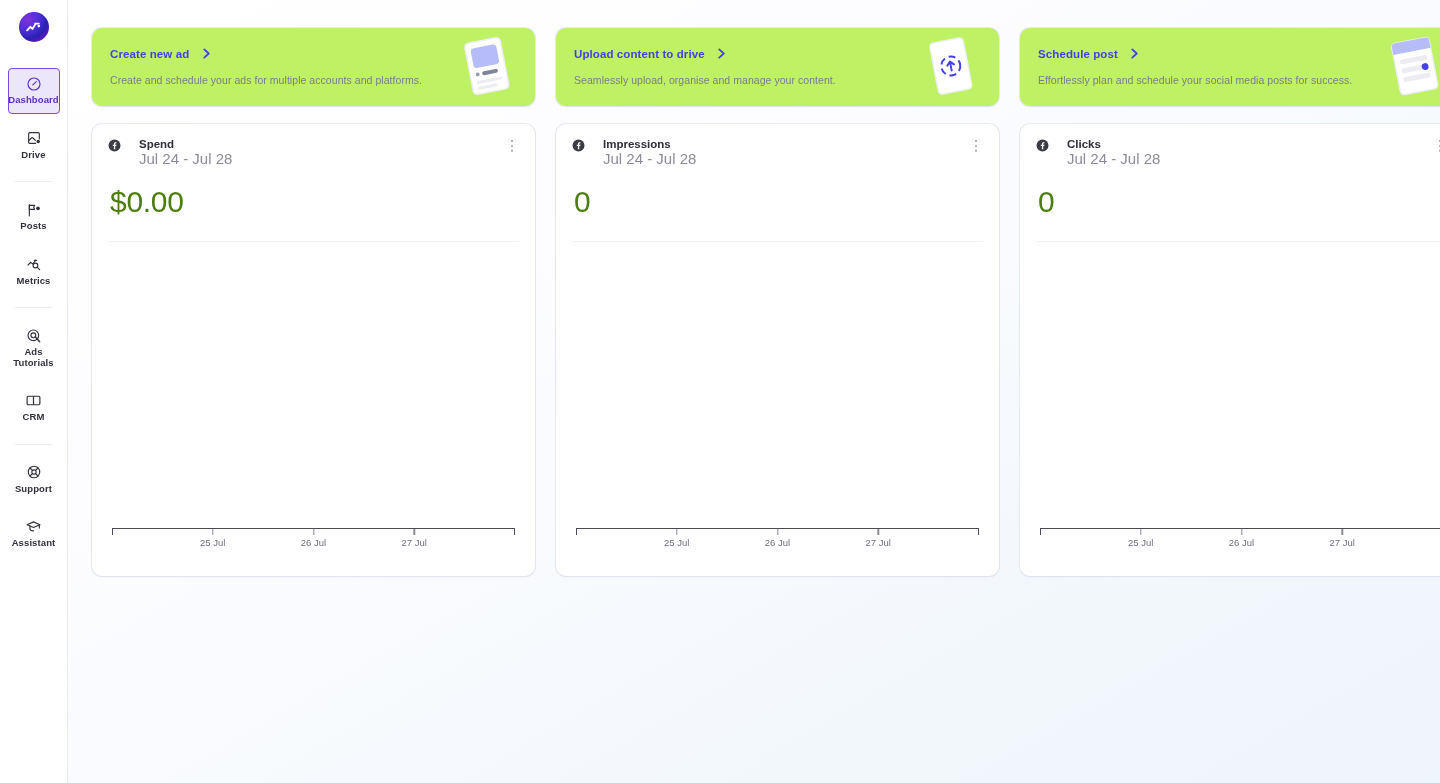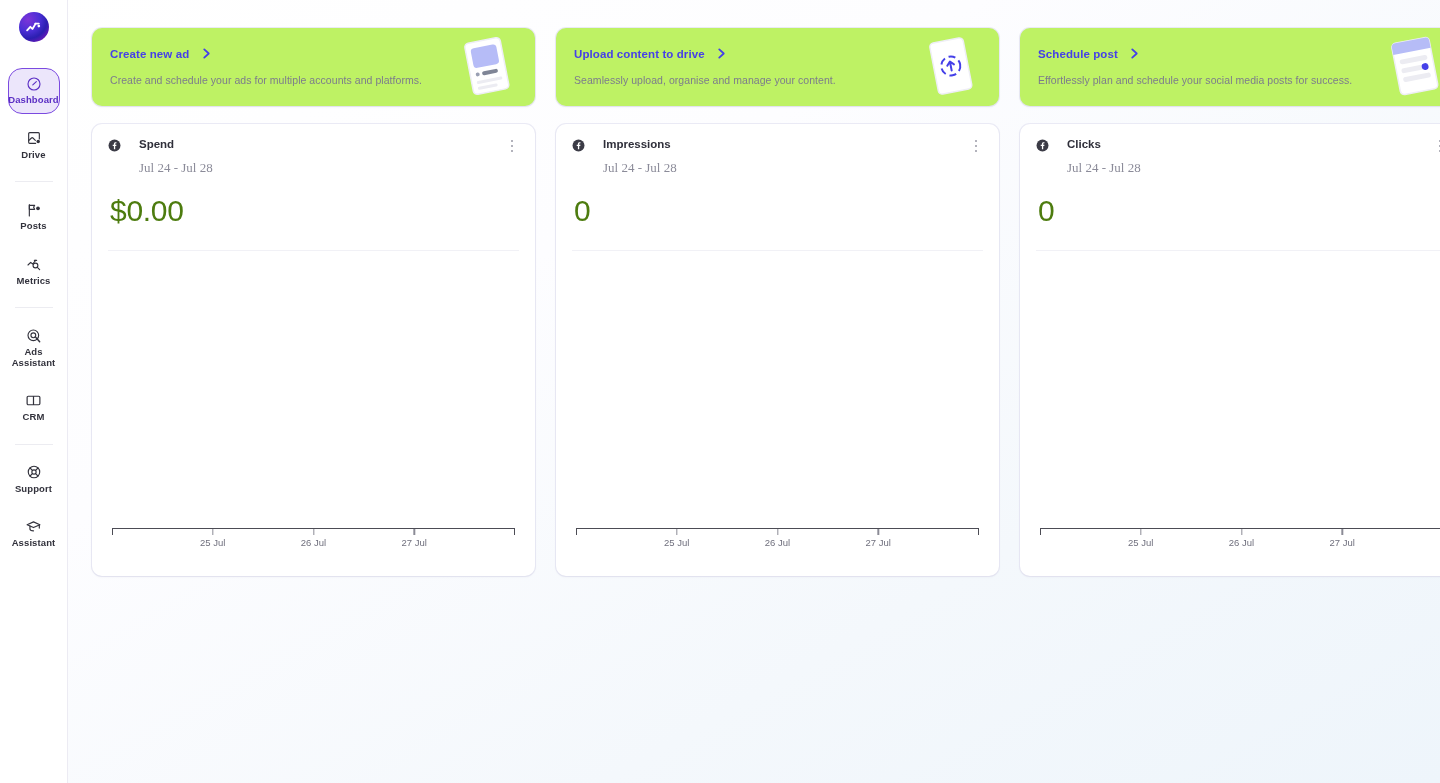--- a/index.html
+++ b/index.html
@@ -40,21 +40,21 @@
     display: flex;
     align-items: center;
     justify-content: center;
     margin-bottom: 26px;
   }
   .logo svg { display:block; }
 
   .nav-item {
     width: 52px;
     padding: 6px 2px 7px;
-    border-radius: 14px;
+    border-radius: 4px;
     display: flex;
     flex-direction: column;
     align-items: center;
     gap: 3px;
     margin-bottom: 9px;
     cursor: pointer;
     border: 1.5px solid transparent;
   }
   .nav-item .ico {
     height: 17px;
@@ -185,25 +185,24 @@
     flex: none;
   }
 
   .metric-title {
     font-size: 11.5px;
     font-weight: 700;
     color: #2f2f3a;
     line-height: 13px;
   }
   .metric-range {
-    font-size: 13px;
+    font-size: 15px;
     color: #8b8b99;
     line-height: 13px;
-    margin-top: 10px;
-    font-family: Liberation Serif, serif;
+    margin-top: 1px;
   }
 
   .kebab {
     width: 14px;
     height: 16px;
     display: flex;
     flex-direction: column;
     align-items: center;
     justify-content: center;
     gap: 2.5px;
@@ -340,21 +339,21 @@
   <div class="nav-divider"></div>
 
   <div class="nav-item">
     <span class="ico">
       <svg width="16" height="16" viewBox="0 0 24 24" fill="none" stroke="currentColor" stroke-width="1.7" stroke-linecap="round" stroke-linejoin="round">
         <circle cx="11" cy="11" r="8"></circle>
         <circle cx="11" cy="11" r="3.6"></circle>
         <path d="M14.8 14.2 L20.5 20.5" stroke-width="2.2"></path>
       </svg>
     </span>
-    <span class="lbl">Ads Assistant</span>
+    <span class="lbl">Ads Tutorials</span>
   </div>
 
   <div class="nav-item">
     <span class="ico">
       <svg width="17" height="17" viewBox="0 0 24 24" fill="none" stroke="currentColor" stroke-width="1.7" stroke-linecap="round" stroke-linejoin="round">
         <rect x="3" y="6" width="18" height="12" rx="1.6"></rect>
         <path d="M12 6.5v11"></path>
       </svg>
     </span>
     <span class="lbl">CRM</span>

